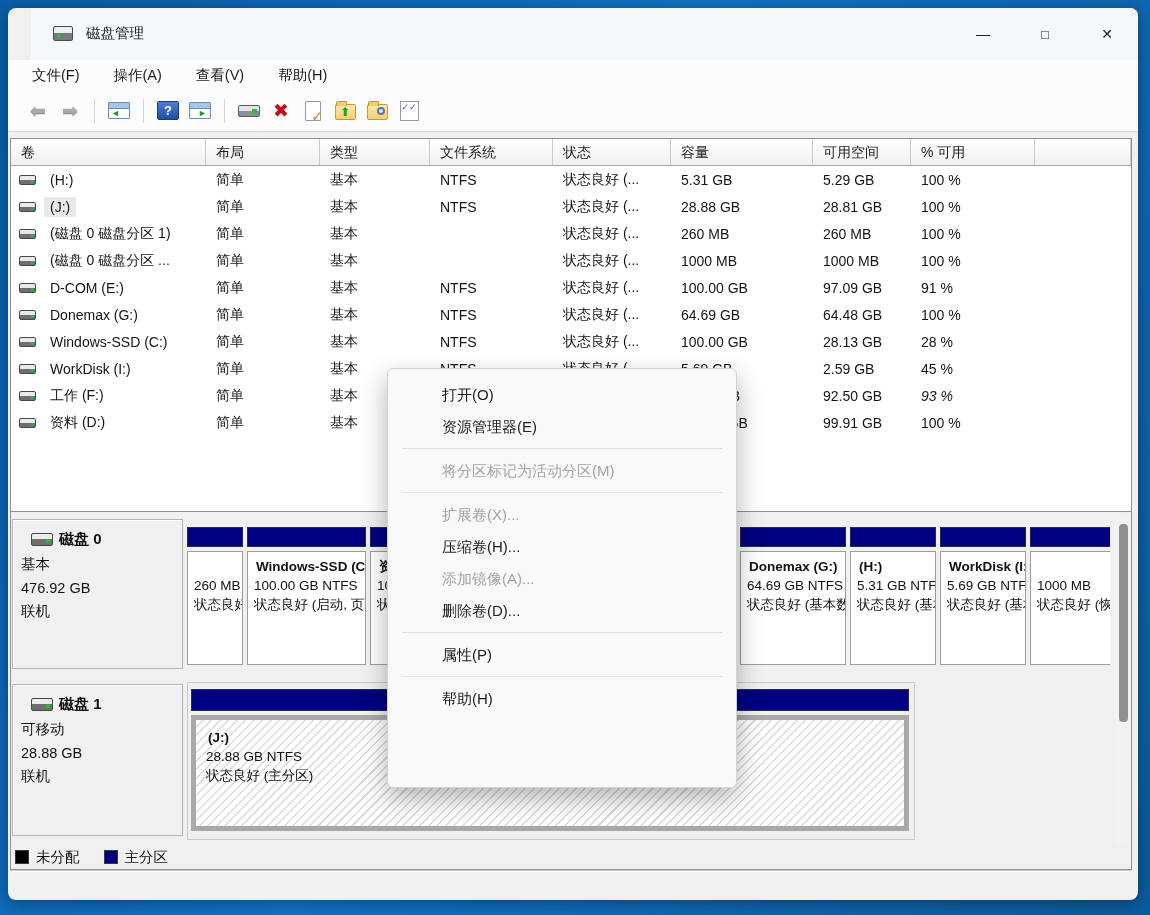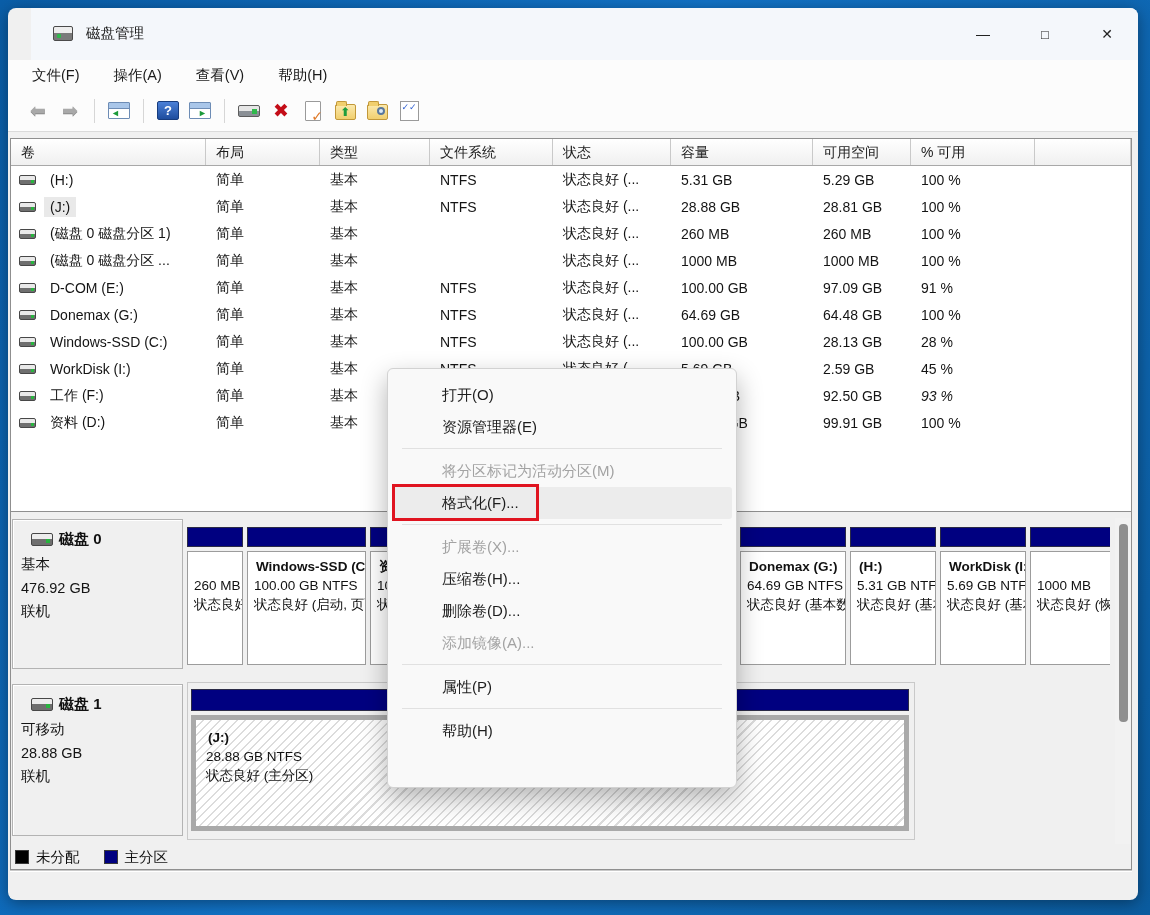--- a/index.html
+++ b/index.html
@@ -436,24 +436,23 @@
     </div>
 
     <div class="statusbar"></div>
   </div>
 
   <div class="context-menu" id="context-menu">
       <div class="cm-item">打开(O)</div>
       <div class="cm-item">资源管理器(E)</div>
       <div class="cm-sep"></div>
       <div class="cm-item disabled">将分区标记为活动分区(M)</div>
-      <div class="cm-item hover">格式化(F)...<div class="red-box"></div></div>
       <div class="cm-sep"></div>
       <div class="cm-item disabled">扩展卷(X)...</div>
       <div class="cm-item">压缩卷(H)...</div>
+      <div class="cm-item disabled">添加镜像(A)...</div>
       <div class="cm-item">删除卷(D)...</div>
-      <div class="cm-item disabled">添加镜像(A)...</div>
       <div class="cm-sep"></div>
       <div class="cm-item">属性(P)</div>
       <div class="cm-sep"></div>
       <div class="cm-item">帮助(H)</div>
     </div>
 </div>
 
 </body></html>

